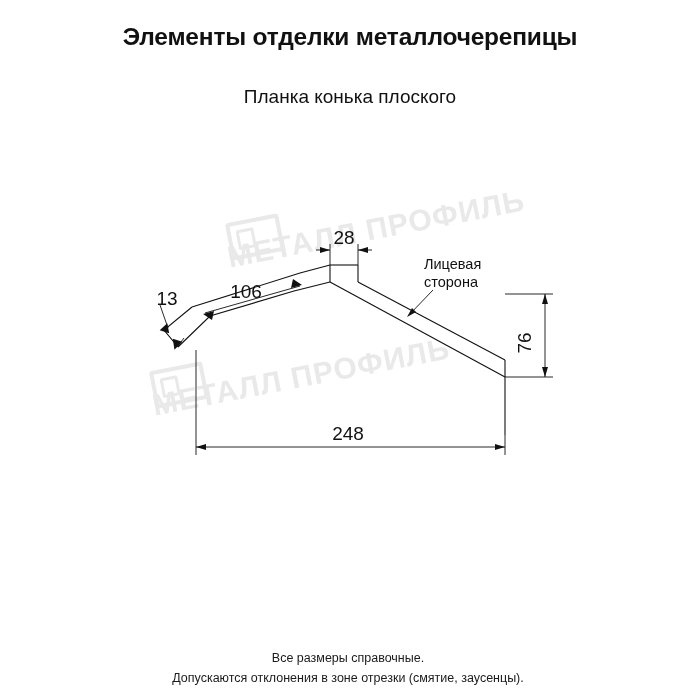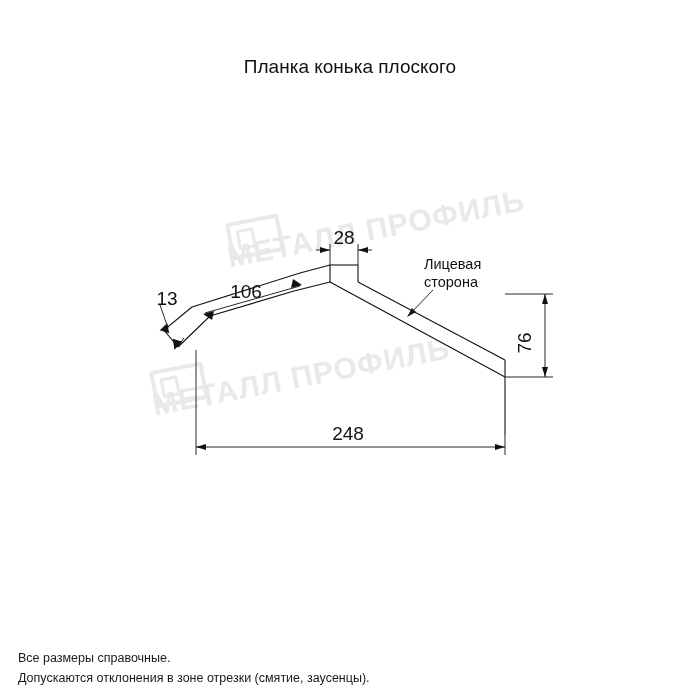--- a/index.html
+++ b/index.html
@@ -96,39 +96,41 @@
     border-radius: 2px;
   }
   .footer {
     position: absolute;
     left: 18px;
     bottom: 12px;
     width: 660px;
     font-size: 12.5px;
     line-height: 20px;
     color: #1a1a1a;
+    text-align: center;
   }
   .dim-text {
     font-family: "Liberation Sans", sans-serif;
     font-size: 19px;
     fill: #111;
   }
   .label-text {
     font-family: "Liberation Sans", sans-serif;
     font-size: 14.5px;
     fill: #111;
   }
   svg text { user-select: none; }
 </style>
 </head>
 <body>
 
 <div id="page">
 
   <div class="title-block">
+    <div class="main-title">Элементы отделки металлочерепицы</div>
     <div class="subtitle">Планка конька плоского</div>
   </div>
 
   <div class="watermarks">
     <div class="wm wm1">МЕТАЛЛ ПРОФИЛЬ</div>
     <div class="wm wm2">МЕТАЛЛ ПРОФИЛЬ</div>
     <div class="wm-box" style="left:228px; top:48px; width:46px; height:30px; transform:rotate(-11deg);">
       <div class="wm-box-in" style="left:5px; top:5px; width:12px; height:14px;"></div>
     </div>
     <div class="wm-box" style="left:152px; top:196px; width:46px; height:30px; transform:rotate(-11deg);">

